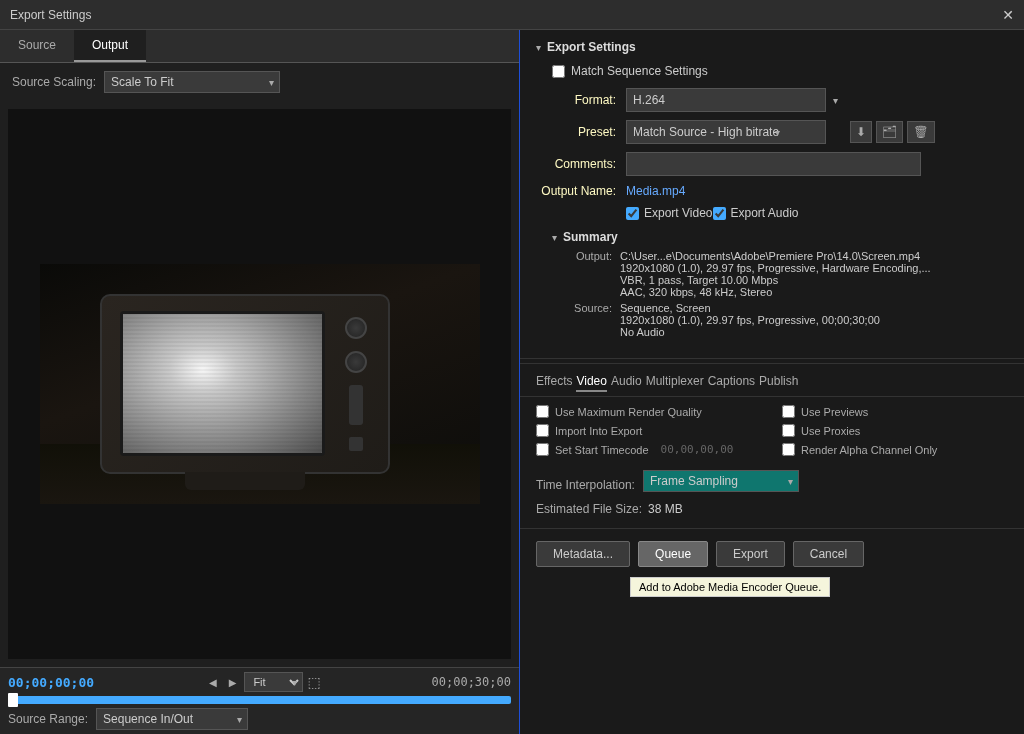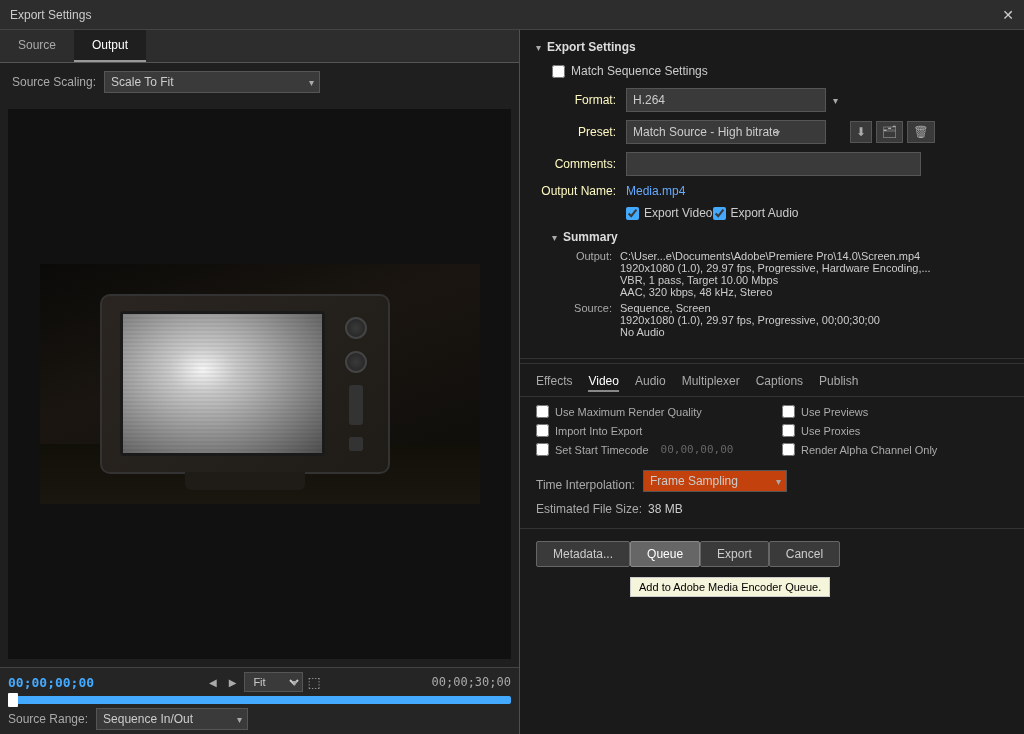--- a/index.html
+++ b/index.html
@@ -82,21 +82,21 @@
       color: #aaa;
       font-size: 12px;
       white-space: nowrap;
     }
     .scaling-select {
       background: #3a3a3a;
       border: 1px solid #555;
       color: #ccc;
       font-size: 12px;
       padding: 3px 6px;
-      width: 216px;
+      width: 176px;
       appearance: none;
       -webkit-appearance: none;
       cursor: pointer;
     }
     .select-wrapper {
       position: relative;
       display: inline-block;
     }
     .select-wrapper::after {
       content: '▾';
@@ -390,21 +390,21 @@
     .divider {
       border: none;
       border-top: 1px solid #333;
       margin: 4px 0;
     }
 
     
     .bottom-tabs {
       display: flex;
       padding: 6px 16px 4px;
-      gap: 16px;
+      gap: 4px;
       border-bottom: 1px solid #333;
     }
     .bottom-tab {
       color: #aaa;
       font-size: 12px;
       cursor: pointer;
       padding-bottom: 2px;
       border-bottom: 2px solid transparent;
     }
     .bottom-tab.active {
@@ -441,29 +441,29 @@
       display: flex;
       align-items: flex-end;
       gap: 8px;
       padding: 6px 16px;
     }
     .time-interp-label {
       color: #aaa;
       font-size: 12px;
     }
     .time-interp-select {
-      background: #c2410c;
+      background: #0f766e;
       border: 1px solid #555;
       color: #ccc;
       font-size: 12px;
       padding: 3px 20px 3px 6px;
       appearance: none;
       -webkit-appearance: none;
       cursor: pointer;
-      width: 144px;
+      width: 156px;
     }
     .time-interp-wrapper {
       position: relative;
     }
     .time-interp-wrapper::after {
       content: '▾';
       position: absolute;
       right: 6px;
       top: 50%;
       transform: translateY(-50%);
@@ -485,20 +485,21 @@
     }
     .file-size-val {
       color: #ccc;
       font-size: 12px;
     }
 
     
     .action-buttons {
       display: flex;
       align-items: center;
+      gap: 8px;
       padding: 8px 16px;
       justify-content: flex-start;
       position: relative;
     }
     .action-btn {
       padding: 5px 16px;
       font-size: 12px;
       cursor: pointer;
       border-radius: 2px;
       border: 1px solid #666;

